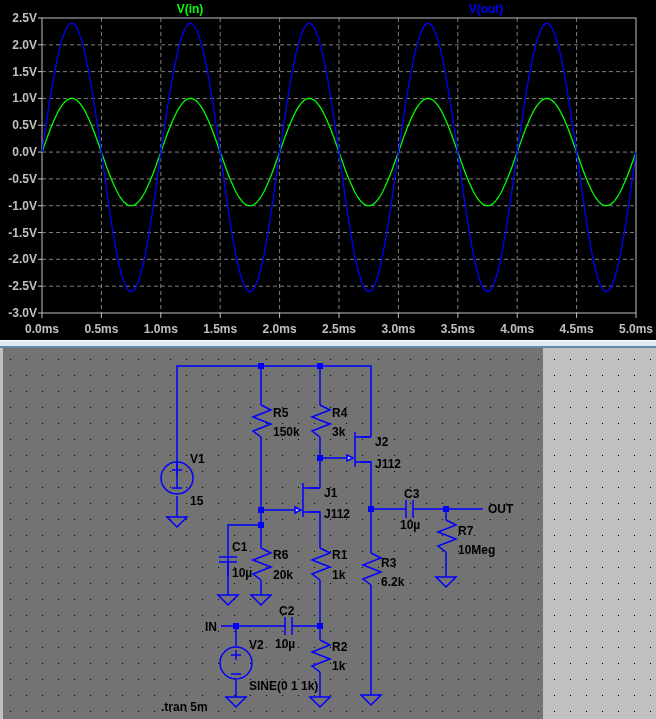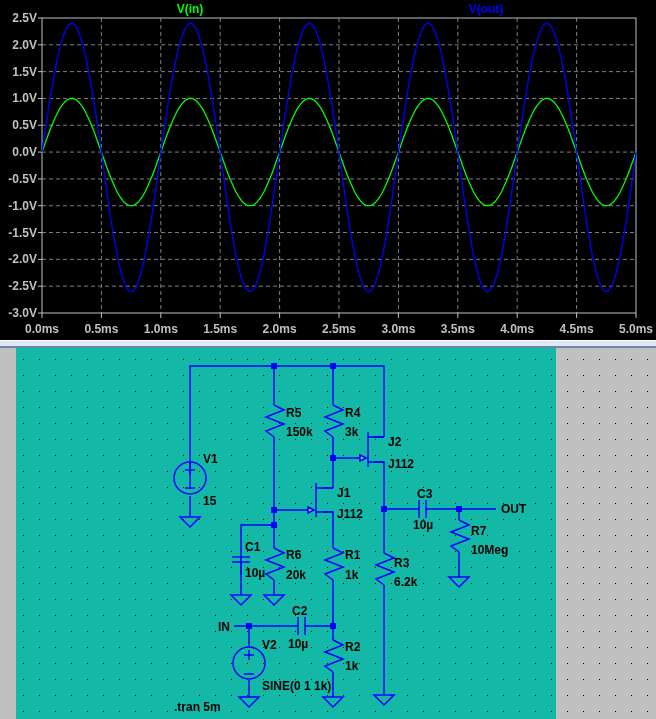--- a/index.html
+++ b/index.html
@@ -1,19 +1,19 @@
 <!DOCTYPE html>
 <html><head>
 <meta charset="utf-8">
 <style>
   html, body { margin:0; padding:0; }
   body { width:656px; height:719px; background:#c0c0c0; overflow:hidden; position:relative; font-family:"Liberation Sans", sans-serif; }
   #plot-pane { position:absolute; left:0; top:0; width:656px; height:340px; background:#000;text-align:center; }
   #sep { position:absolute; left:0; top:340px; width:656px; height:8px; background:#dce8f4; border-top:1px solid #ffffff; border-bottom:2px solid #6a86a8; box-sizing:border-box; }
-  #schem-pane { position:absolute; left:16px; top:348px; width:540px; height:371px; background:#14b8a6; }
+  #schem-pane { position:absolute; left:3px; top:348px; width:540px; height:371px; background:#737373; }
   svg text { font-family:"Liberation Sans", sans-serif; font-weight:bold; }
 </style>
 </head>
 <body>
 
 <div id="plot-pane">
   <svg id="plot-svg" width="656" height="340">
     <g id="grid-layer">
         <line x1="101.4" y1="18" x2="101.4" y2="313" stroke="#7f7f7f" stroke-dasharray="4,3" stroke-width="1"></line>
         <line x1="160.8" y1="18" x2="160.8" y2="313" stroke="#7f7f7f" stroke-dasharray="4,3" stroke-width="1"></line>

